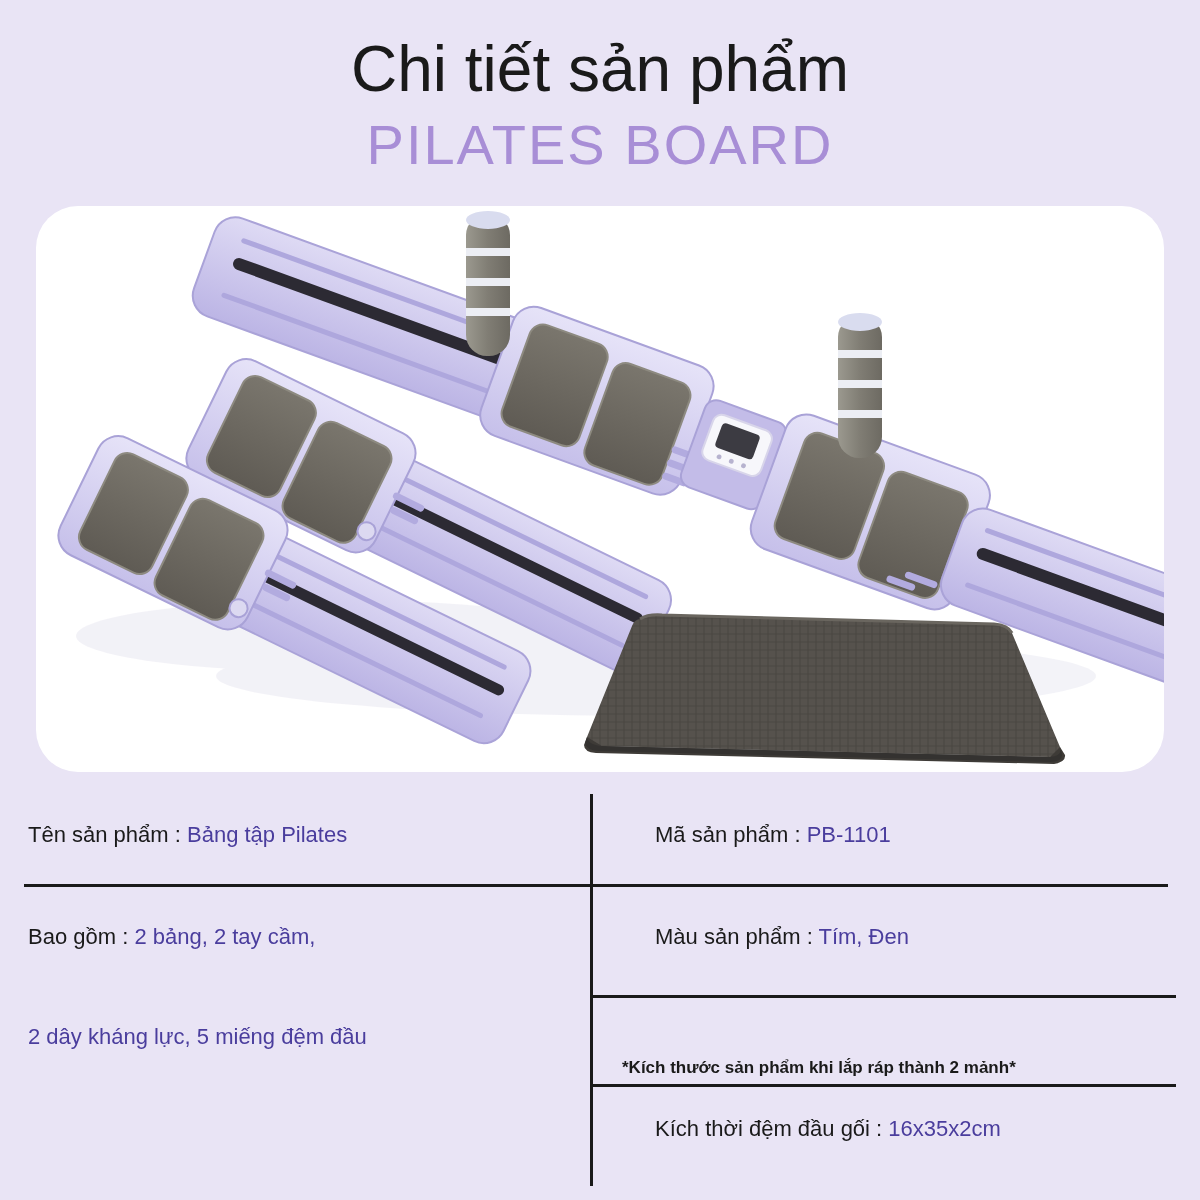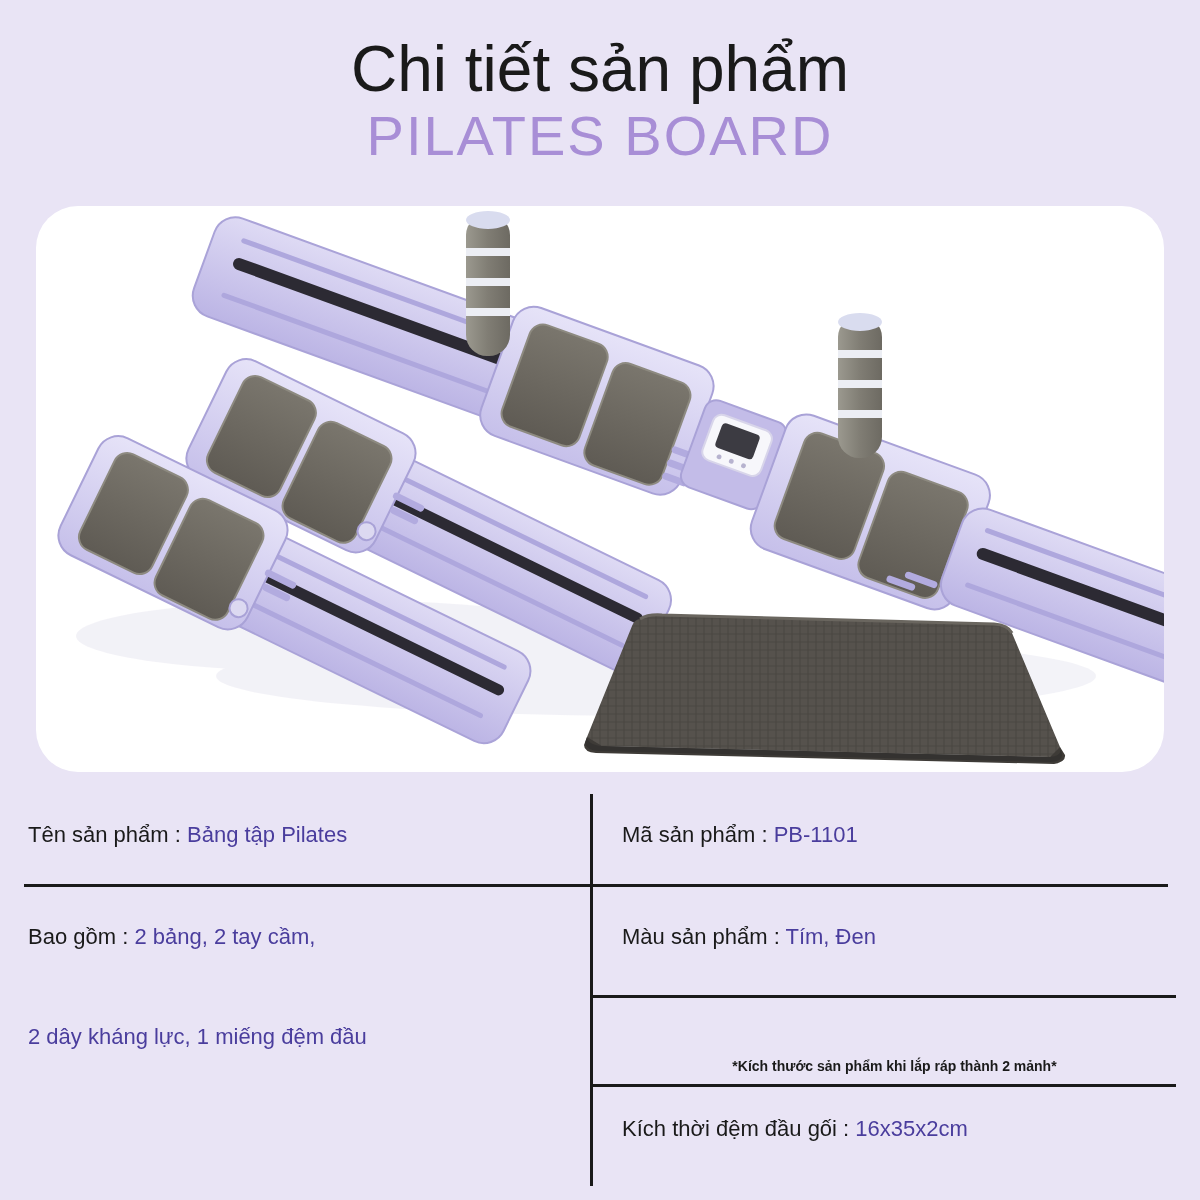--- a/index.html
+++ b/index.html
@@ -12,21 +12,21 @@
   }
   .stage{position:absolute;inset:0;width:1200px;height:1200px;margin-top:6px;}
 
   
   .page-title{
     position:absolute;top:26px;left:0;width:1200px;
     text-align:center;font-size:64px;font-weight:500;
     color:var(--ink,#1a1a1a);letter-spacing:0px;
   }
   .page-subtitle{
-    position:absolute;top:97px;left:0;width:1200px;
+    position:absolute;top:106px;left:0;width:1200px;
     text-align:center;font-size:56px;font-weight:500;
     color:var(--brand,#a88ed6);letter-spacing:2px;
   }
 
   
   .product-card{
     position:absolute;left:36px;top:200px;width:1128px;height:566px;
     background:var(--card,#ffffff);border-radius:42px;overflow:hidden;
   }
   .product-card svg{display:block;width:1128px;height:566px;}
@@ -39,24 +39,24 @@
   .v-divider{left:590px;top:788px;width:3px;height:392px;}
   .h-divider-1{left:24px;top:878px;width:1144px;height:3px;}
   .h-divider-2{left:593px;top:989px;width:583px;height:3px;}
   .h-divider-3{left:593px;top:1078px;width:583px;height:3px;}
 
   .row1{top:816px;}
   .row2{top:918px;}
   .row3{top:1018px;}
   .row4{top:1110px;}
   .col-l{left:28px;}
-  .col-r{left:622px;}
+  .col-r{left:655px;}
   .size-note{
     position:absolute;left:622px;top:1052px;width:545px;
-    text-align:center;font-size:14px;font-weight:700;color:var(--ink,#1a1a1a);
+    font-size:17px;font-weight:700;color:var(--ink,#1a1a1a);
     white-space:nowrap;
   }
 </style>
 </head>
 <body>
 
 <div class="stage">
 
   <div class="page-title">Chi tiết sản phẩm</div>
   <div class="page-subtitle">PILATES BOARD</div>
@@ -193,21 +193,21 @@
   <div class="divider h-divider-1"></div>
   <div class="divider h-divider-2"></div>
   <div class="divider h-divider-3"></div>
 
   <div class="spec row1 col-l">
     <span>Tên sản phẩm : </span><span class="v">Bảng tập Pilates</span>
   </div>
   <div class="spec row2 col-l">
     <span>Bao gồm : </span><span class="v">2 bảng, 2 tay cầm,</span>
   </div>
-  <div class="spec row3 col-l purple-only">2 dây kháng lực, 1 miếng đệm đầu</div>
+  <div class="spec row3 col-l purple-only">2 dây kháng lực, 5 miếng đệm đầu</div>
 
   <div class="spec row1 col-r">
     <span>Mã sản phẩm : </span><span class="v">PB-1101</span>
   </div>
   <div class="spec row2 col-r">
     <span>Màu sản phẩm : </span><span class="v">Tím, Đen</span>
   </div>
   <div class="size-note">*Kích thước sản phẩm khi lắp ráp thành 2 mảnh*</div>
   <div class="spec row4 col-r">
     <span>Kích thời đệm đầu gối : </span><span class="v">16x35x2cm</span>

